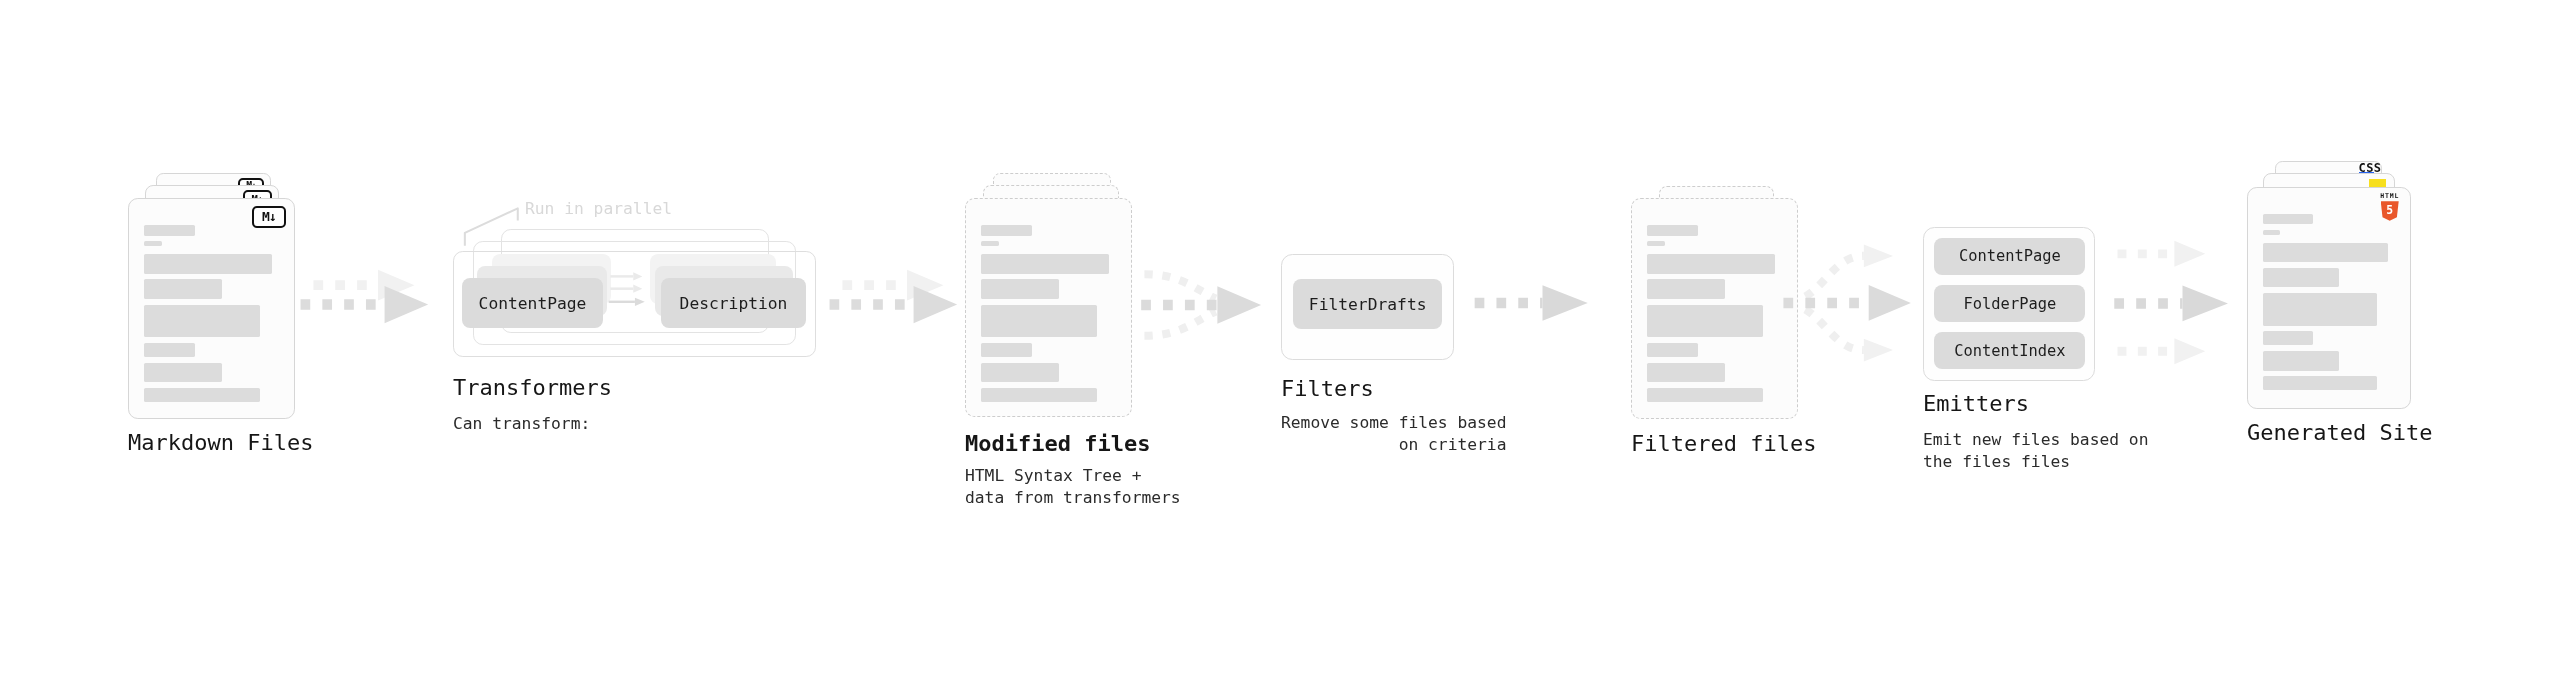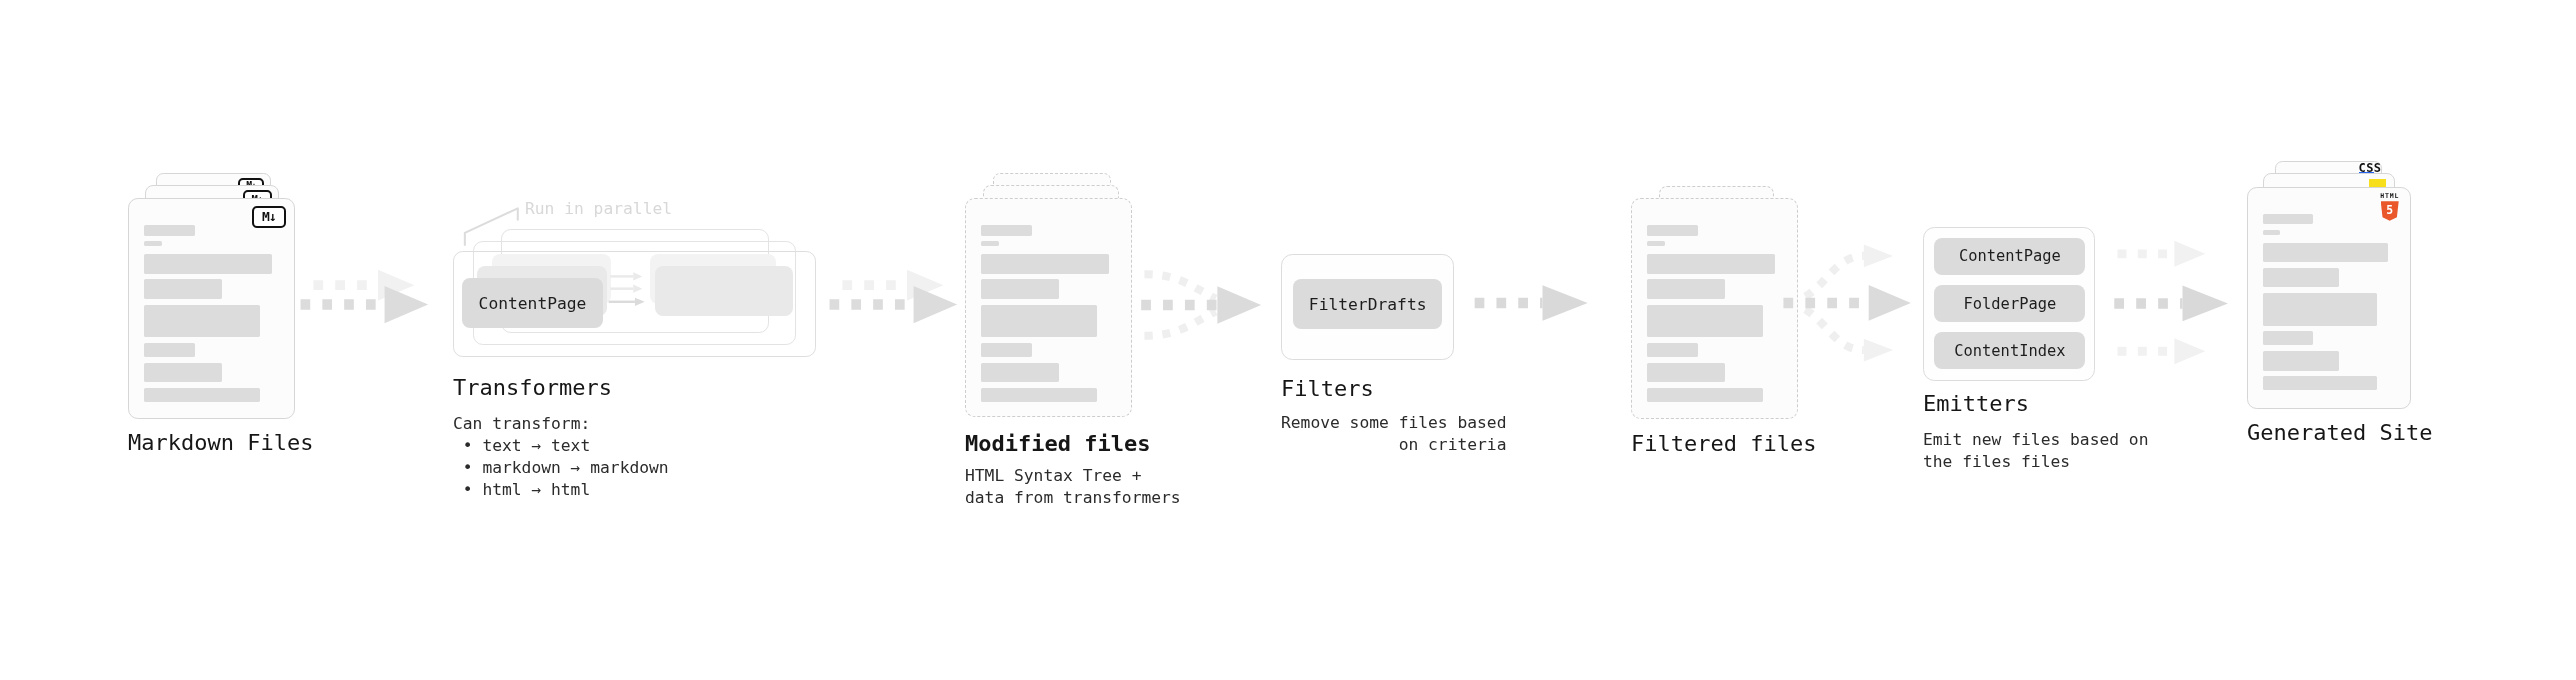--- a/index.html
+++ b/index.html
@@ -114,38 +114,34 @@
   <div class="outline" style="left:48px;top:32px;width:268px;height:104px;"></div>
   <div class="outline" style="left:20.3px;top:44px;width:323px;height:104px;"></div>
   <div class="outline" style="left:0;top:54px;width:363px;height:106px;border-color:#dedede;"></div>
 
   <div class="pill ghost2" style="left:39px;top:57px;width:119px;height:50px;"></div>
   <div class="pill ghost1" style="left:24.4px;top:69px;width:130px;height:50px;"></div>
   <div class="pill" style="left:9px;top:81px;width:141px;height:50px;">ContentPage</div>
 
   <div class="pill ghost2" style="left:197px;top:57px;width:126px;height:50px;"></div>
   <div class="pill ghost1" style="left:202px;top:69px;width:138px;height:50px;"></div>
+  <div class="pill" style="left:208px;top:81px;width:145px;height:50px;">Description</div>
 
   <svg style="left:154px;top:72px;" width="46" height="41" viewBox="0 0 56 50">
     <line x1="4" y1="9" x2="32" y2="9" stroke="#eaeaea" stroke-width="3"></line>
     <polygon points="32,4 43,9 32,14" fill="#eaeaea"></polygon>
     <line x1="4" y1="24" x2="32" y2="24" stroke="#eaeaea" stroke-width="3"></line>
     <polygon points="32,19 43,24 32,29" fill="#eaeaea"></polygon>
     <line x1="2" y1="40" x2="34" y2="40" stroke="#dbdbdb" stroke-width="3"></line>
     <polygon points="34,35 46,40 34,45" fill="#dbdbdb"></polygon>
   </svg>
 
   <div class="stage-label" style="left:0;top:177px;">Transformers</div>
   <div class="stage-desc" style="left:0;top:216px;">
     <div>Can transform:</div>
-    <div class="bullets">
-      <div>• text → text</div>
-      <div>• markdown → markdown</div>
-      <div>• html → html</div>
-    </div>
   </div>
 </div>
 
 <svg style="left:826px;top:265px;" width="146" height="63" viewBox="0 0 180 78">
   <line x1="20" y1="25" x2="100" y2="25" stroke="#f1f1f1" stroke-width="12" stroke-dasharray="12 15"></line>
   <polygon points="100,6 145,25 100,44" fill="#f1f1f1"></polygon>
   <line x1="4" y1="49" x2="108" y2="49" stroke="#dcdcdc" stroke-width="13" stroke-dasharray="12 15"></line>
   <polygon points="108,26 162,49 108,72" fill="#dcdcdc"></polygon>
 </svg>
 

